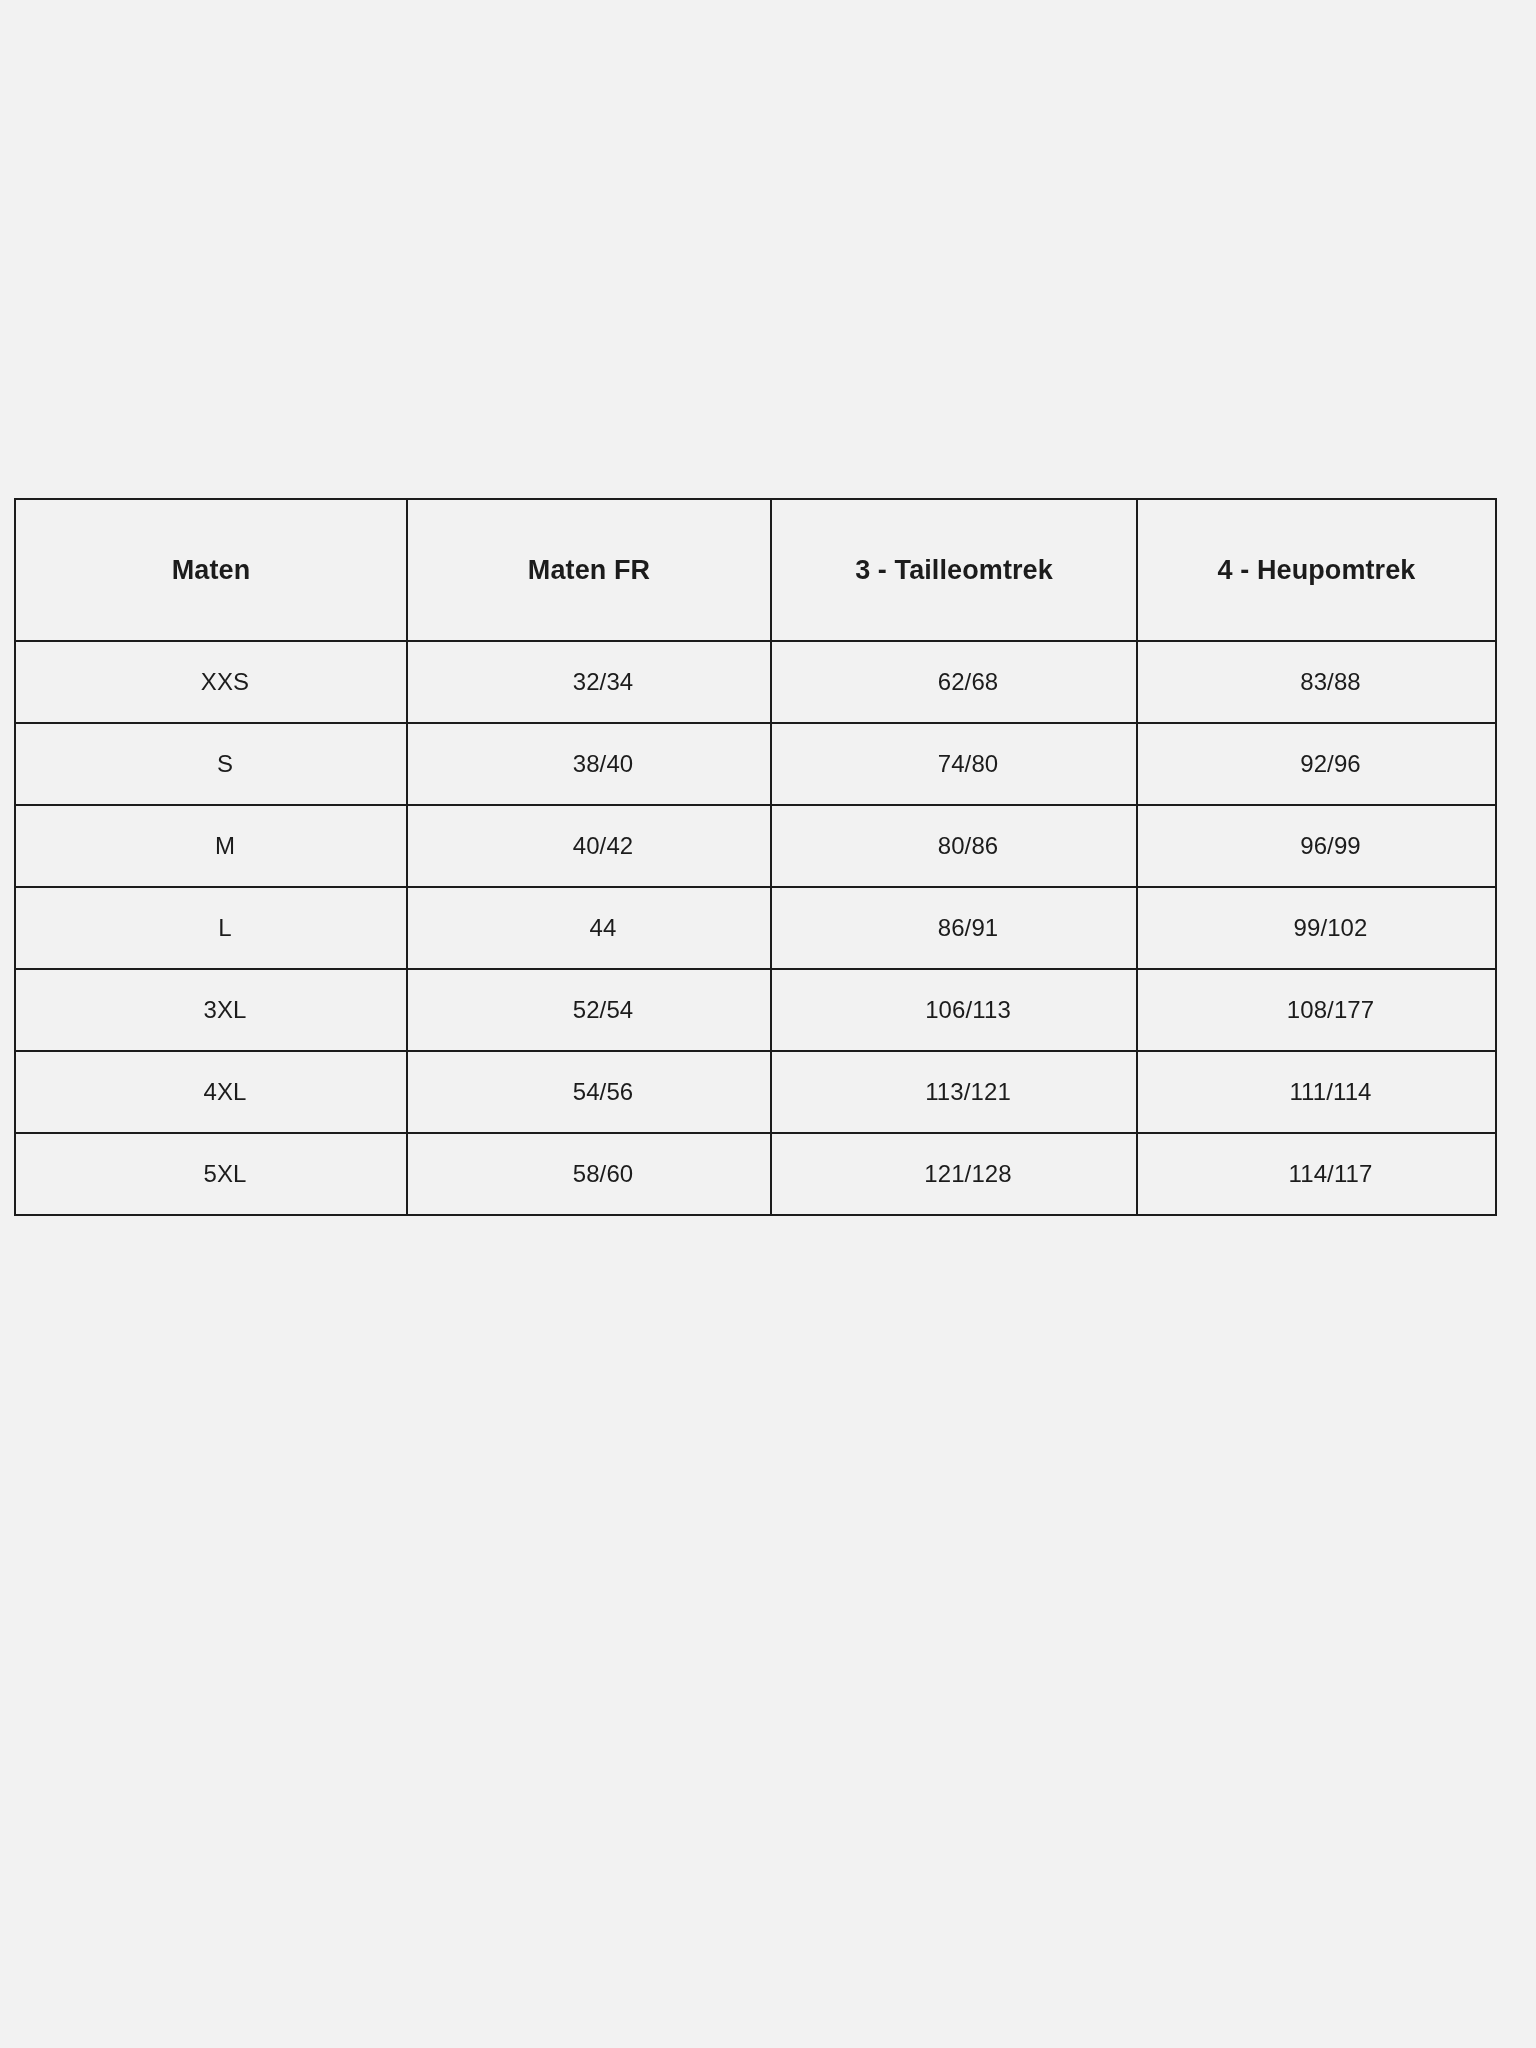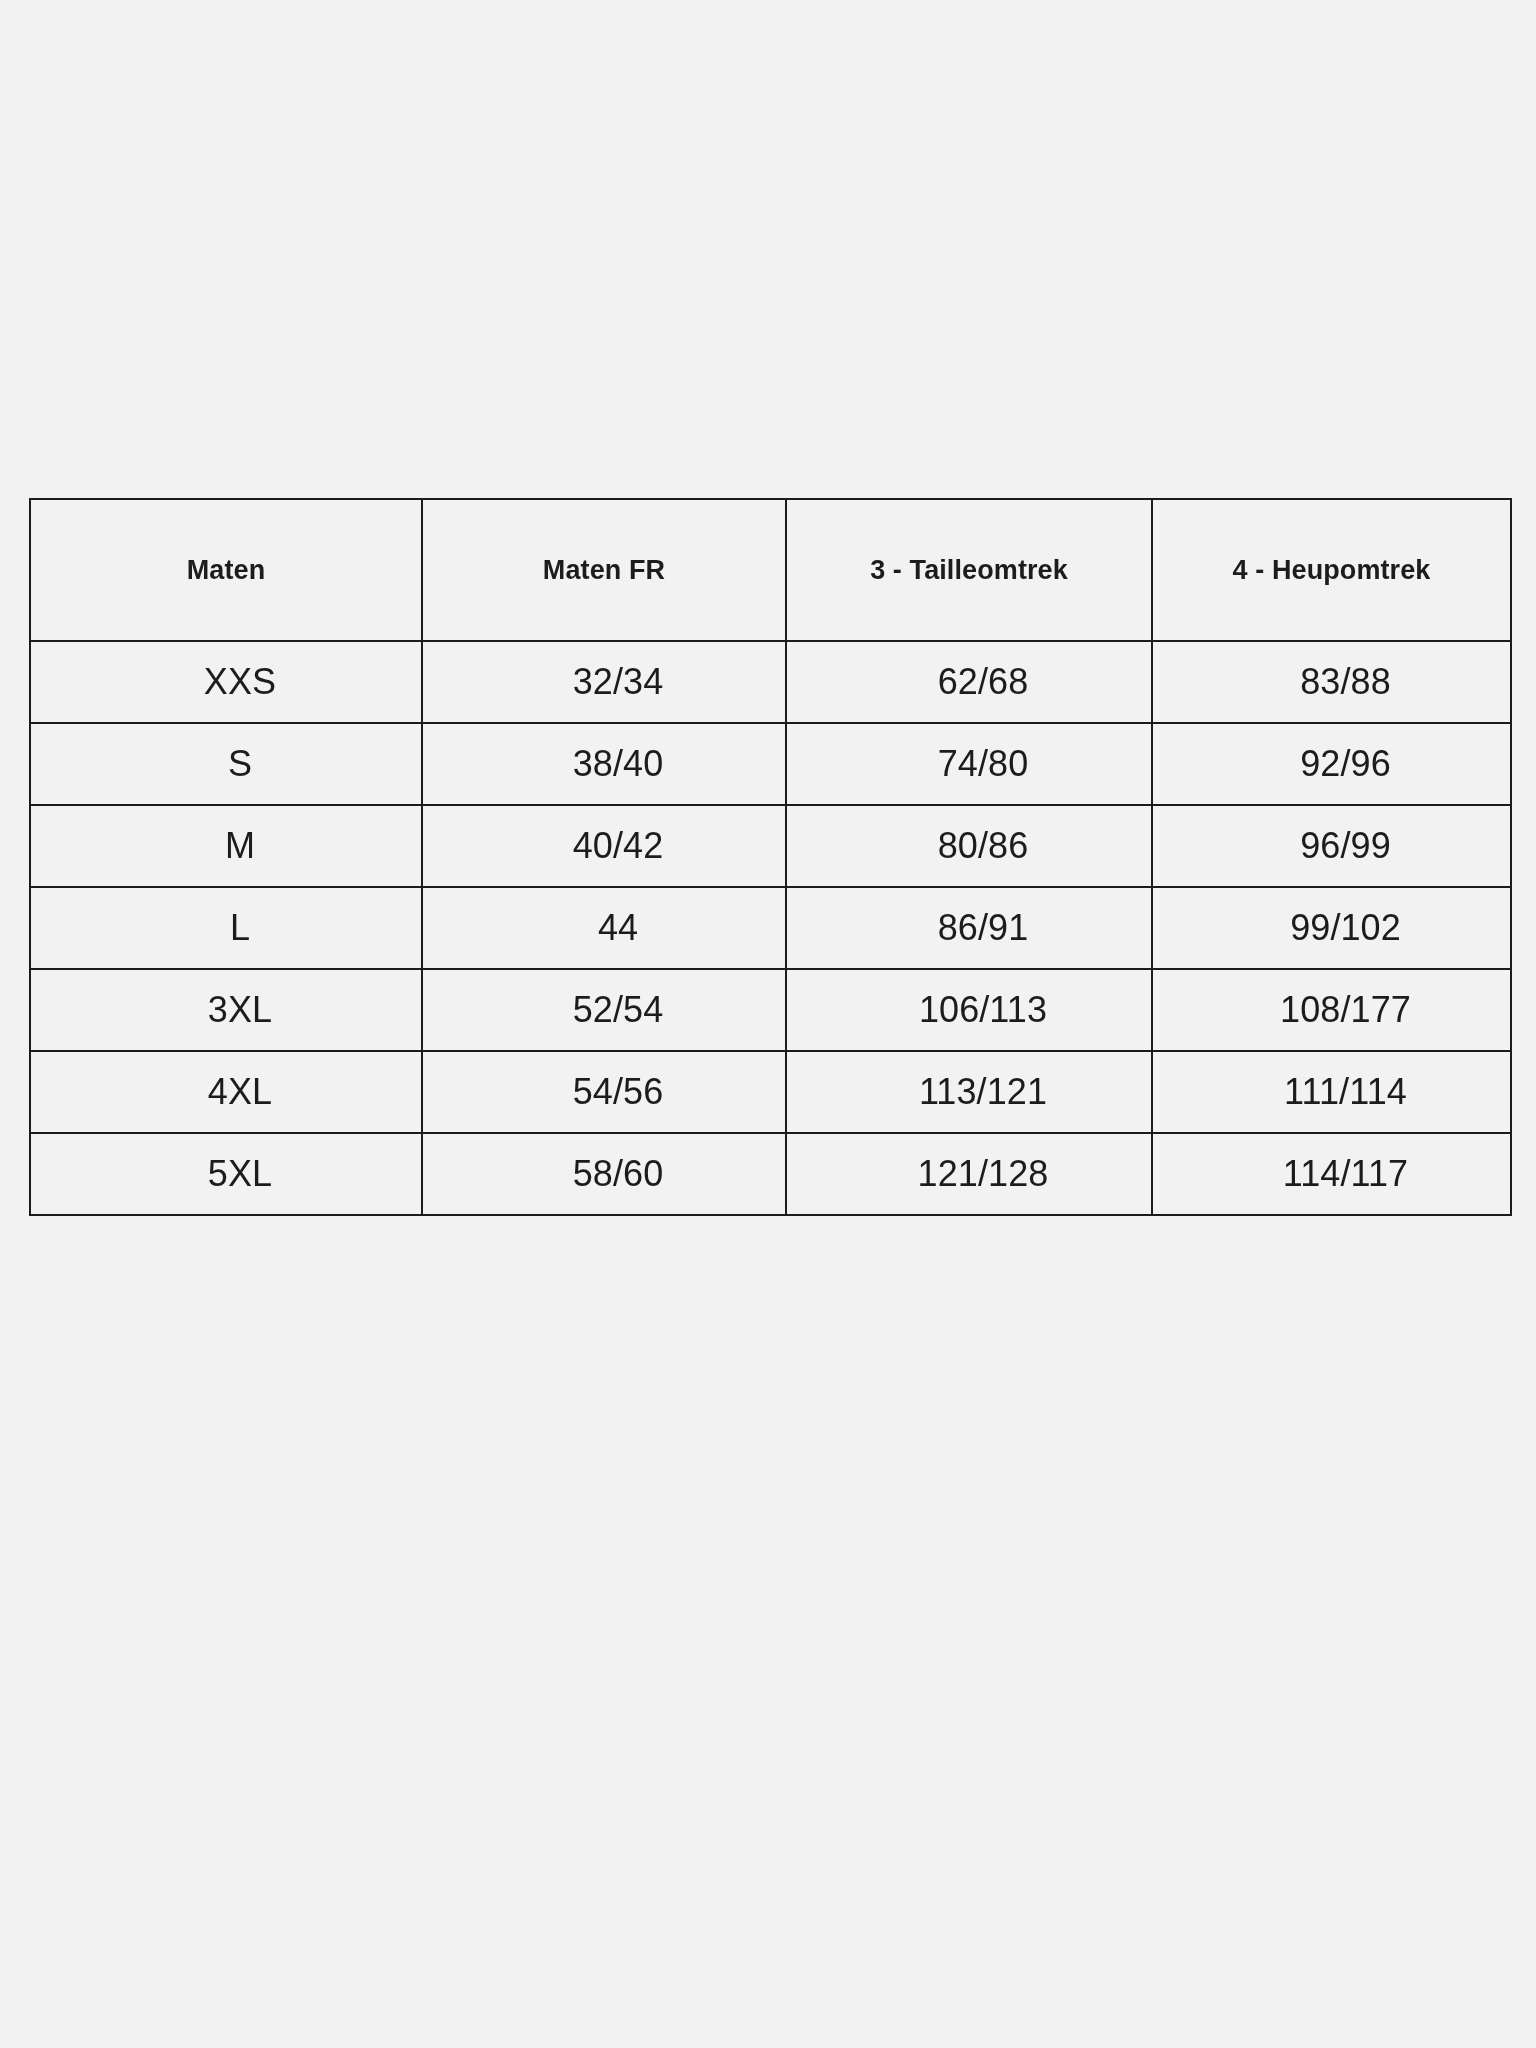--- a/index.html
+++ b/index.html
@@ -17,21 +17,21 @@
   .page {
     position: relative;
     width: 1536px;
     height: 2048px;
     background: #f2f2f2;
     overflow: hidden;
   }
 
   .size-table-wrap {
     position: absolute;
-    left: 29px;
+    left: 14px;
     top: 498px;
     width: 1366px;
   }
 
   table.size-table {
     width: 1481px;
     border-collapse: collapse;
     table-layout: fixed;
     background: #f2f2f2;
   }
@@ -53,21 +53,21 @@
 
   table.size-table thead th {
     height: 140px;
     font-size: 27px;
     font-weight: 700;
     letter-spacing: 0.1px;
   }
 
   table.size-table tbody td {
     height: 80px;
-    font-size: 36px;
+    font-size: 24px;
     font-weight: 400;
     letter-spacing: 0.1px;
     padding-left: 28px;
   }
 
   .cell-text {
     display: block;
     line-height: 1.2;
   }
 </style>

